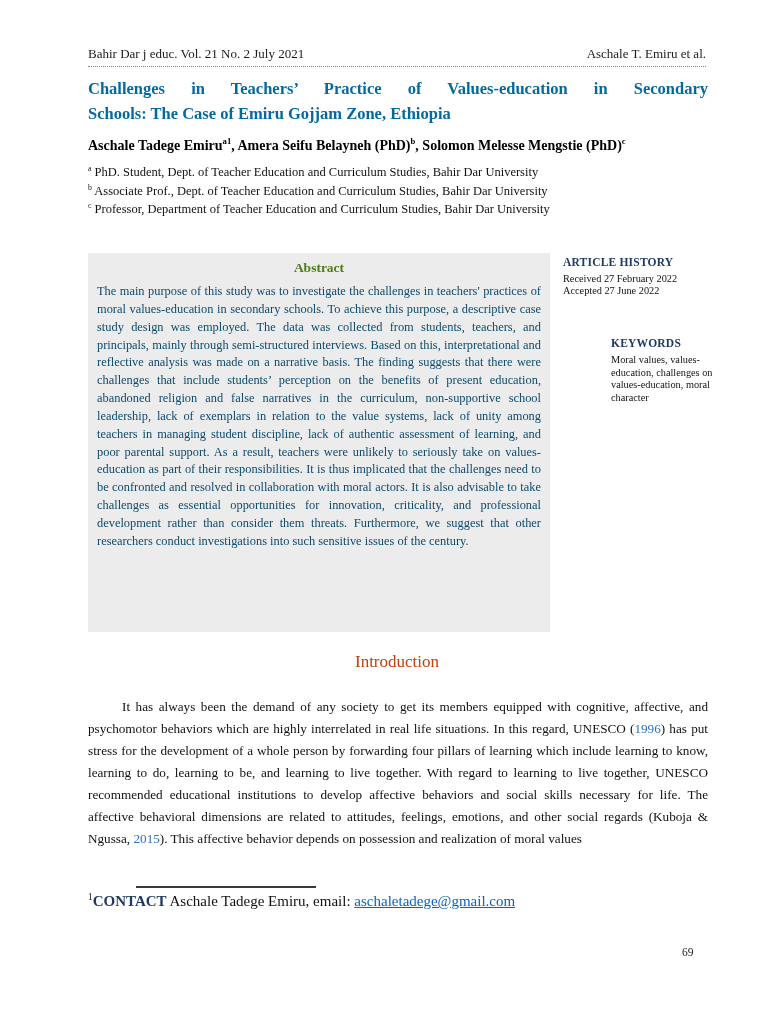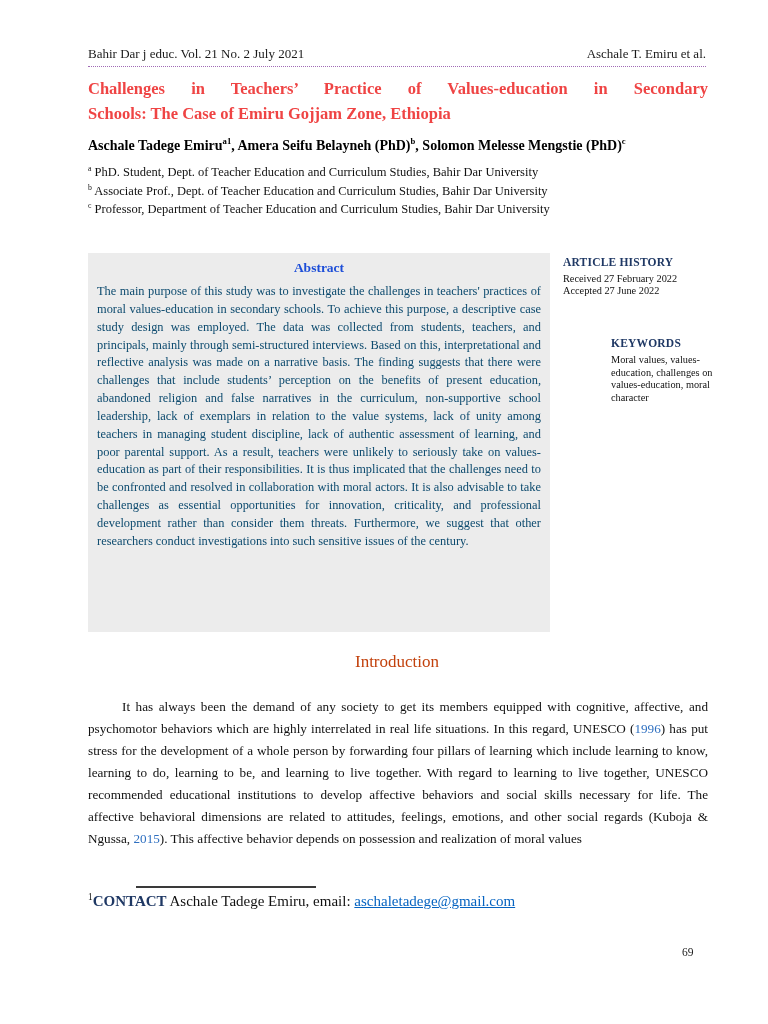--- a/index.html
+++ b/index.html
@@ -26,21 +26,21 @@
     position: absolute;
     left: 88px; top: 66px;
     width: 618px;
     border-top: 1px dotted #a06ab5;
   }
   
   .article-title {
     position: absolute;
     left: 88px; top: 76px;
     width: 620px;
-    color: #ef4444;
+    color: #0369a1;
     font-weight: bold;
     font-size: 16.5px;
     line-height: 25px;
   }
   .article-title .line1 { text-align: justify; text-align-last: justify; }
   .article-title .line2 { text-align: left; }
   
   .authors {
     position: absolute;
     left: 88px; top: 138px;
@@ -64,21 +64,21 @@
     position: absolute;
     left: 88px; top: 253px;
     width: 462px;
     height: 379px;
     background: #ececec;
     box-sizing: border-box;
     padding: 7px 9px 0 9px;
   }
   .abstract-heading {
     text-align: center;
-    color: #1d4ed8;
+    color: #4d7c0f;
     font-weight: bold;
     font-size: 13.5px;
     margin: 0 0 7px 0;
   }
   .abstract-body {
     font-size: 12.4px;
     line-height: 17.85px;
     text-align: justify;
     color: #0c4a6e;
   }

